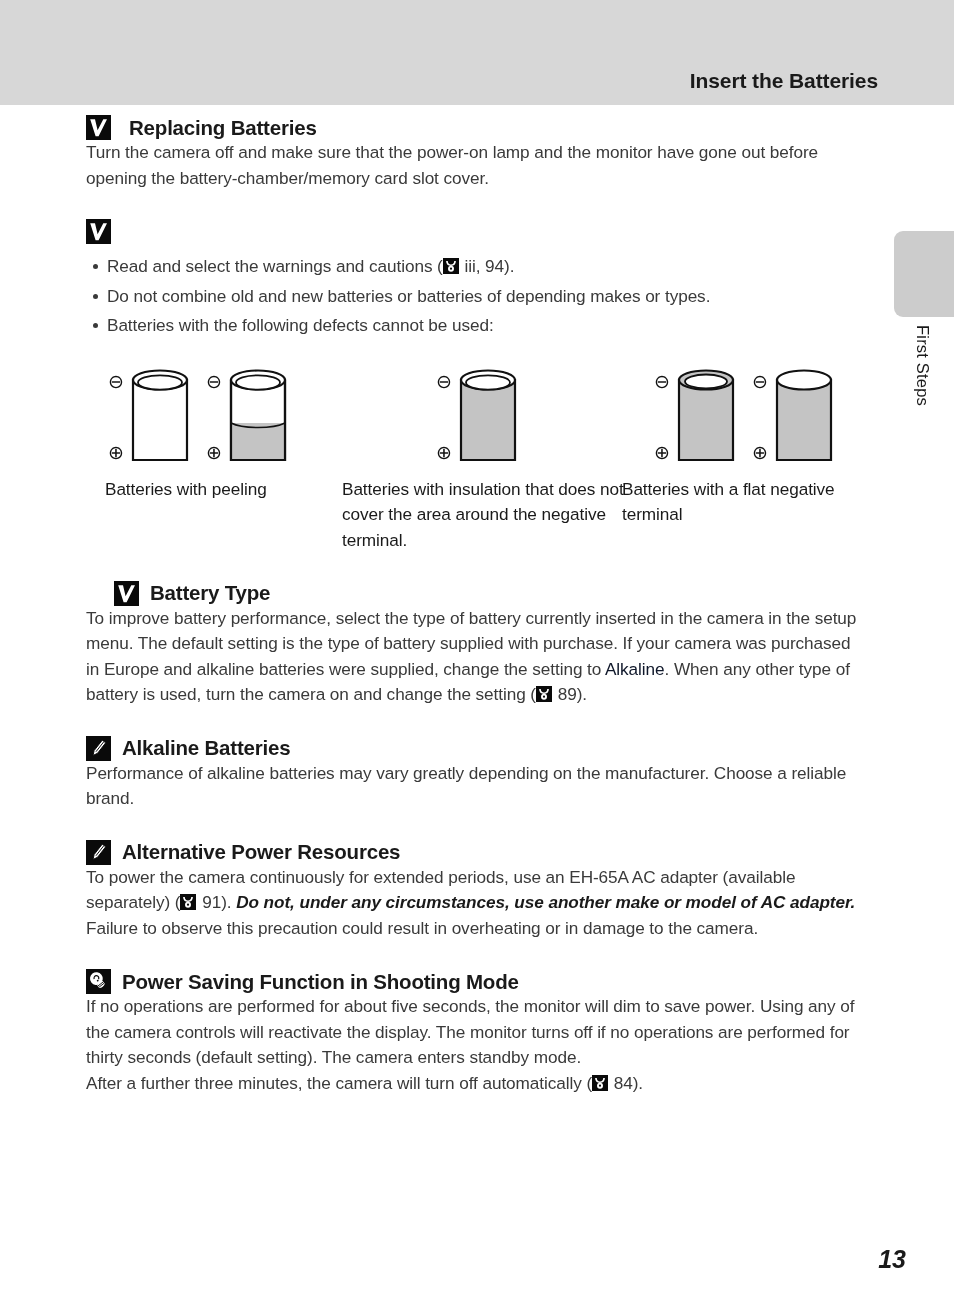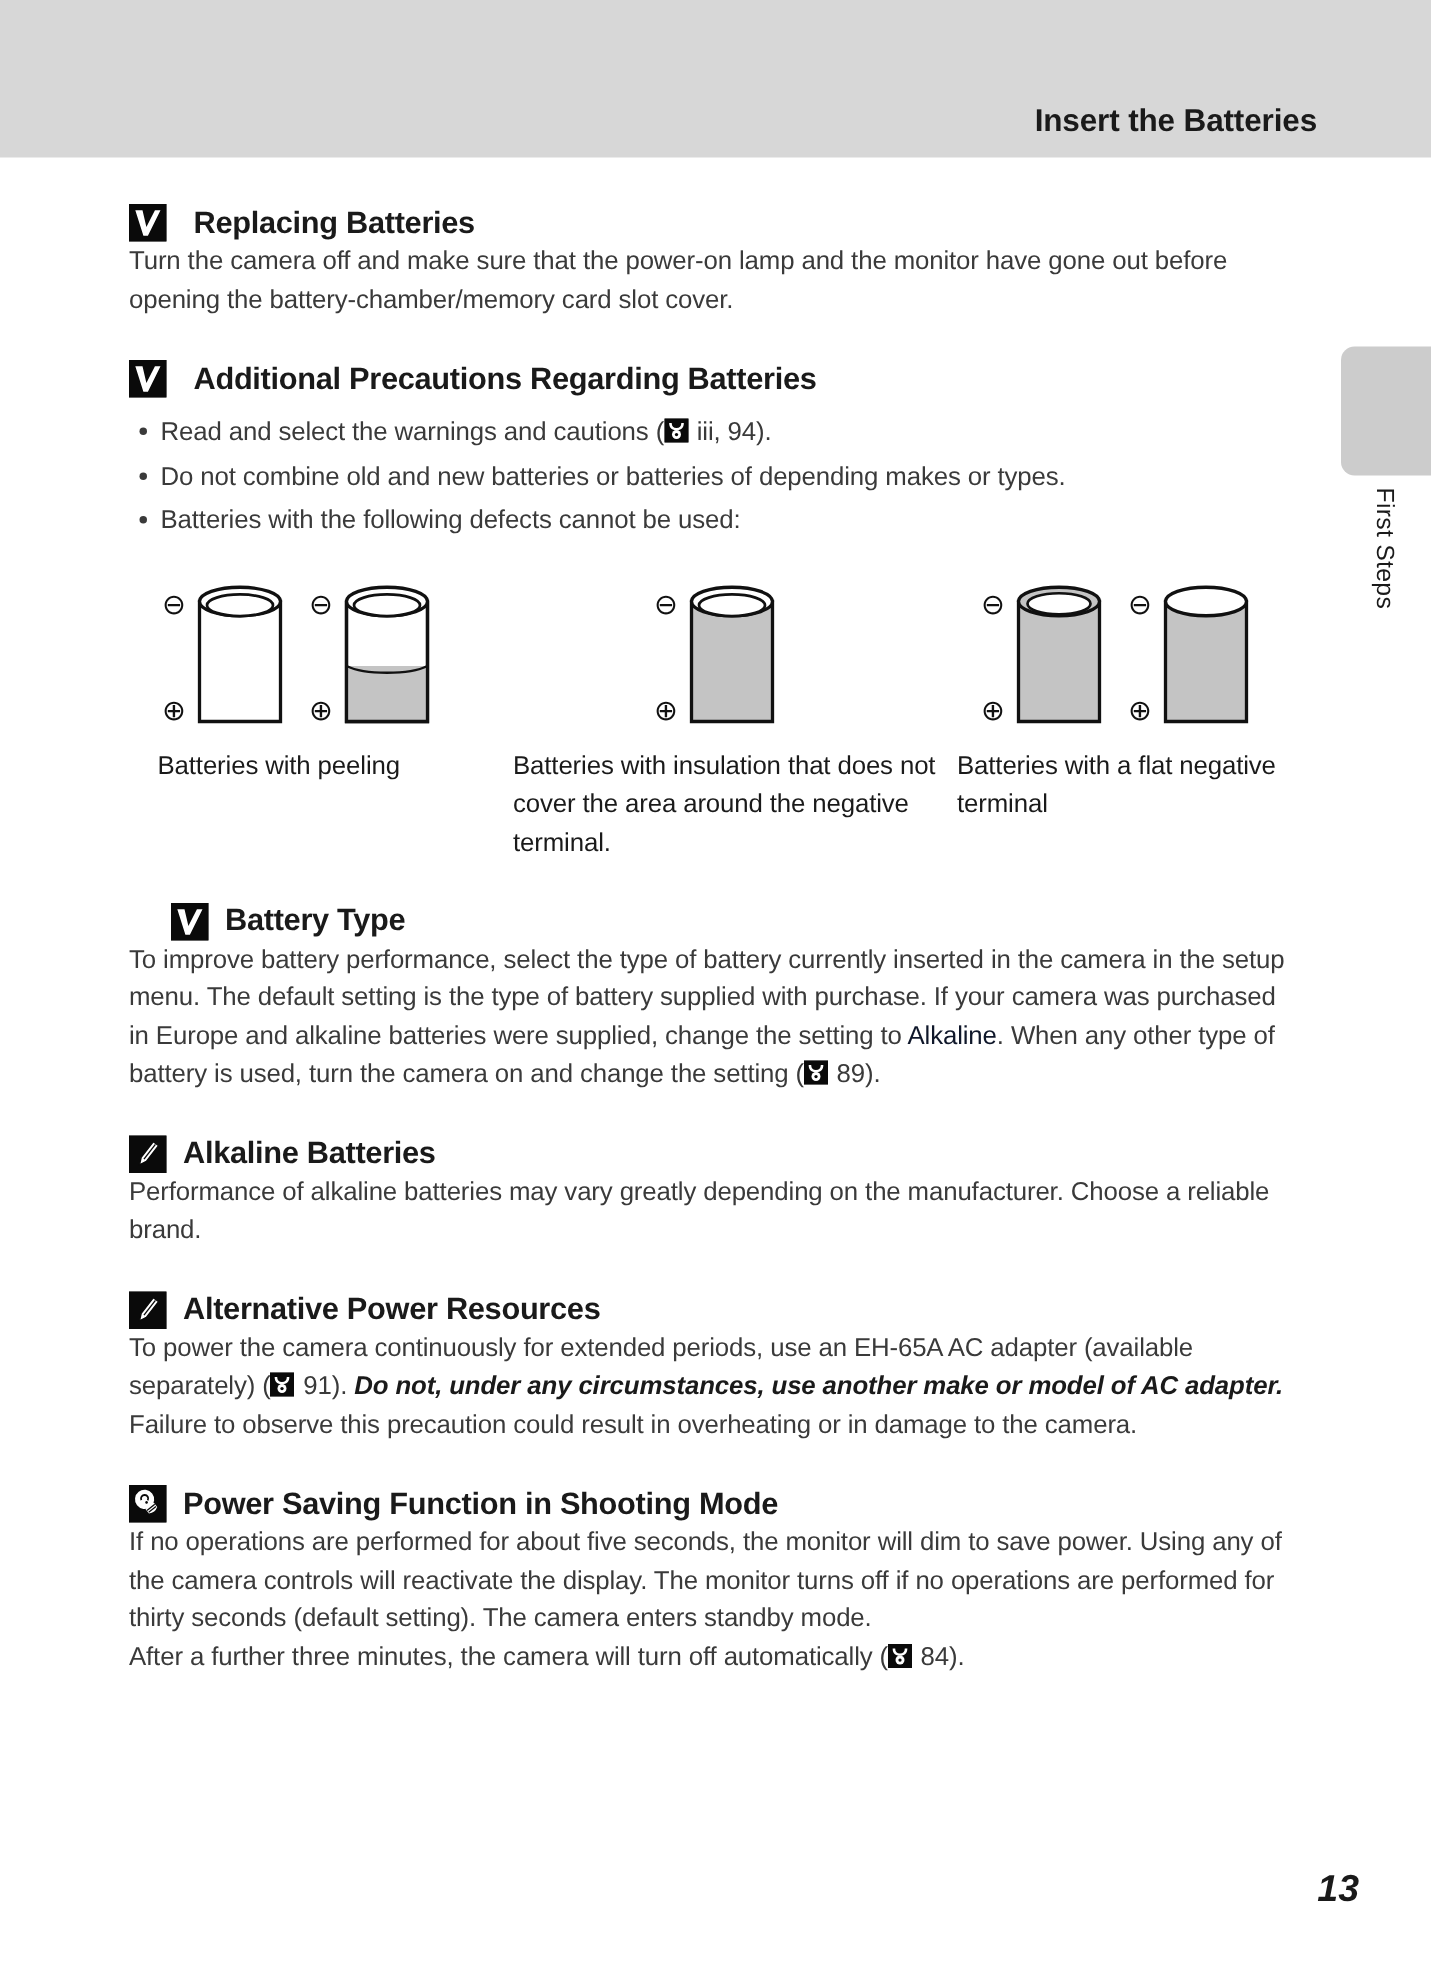--- a/index.html
+++ b/index.html
@@ -160,21 +160,21 @@
   .cap {
     position: absolute;
     top: 0;
     font-size: 17.2px;
     line-height: 25.5px;
     color: #1a1a1a;
     letter-spacing: -0.08px;
   }
   .c1 { left: 19px; width: 220px; }
   .c2 { left: 256px; width: 290px; }
-  .c3 { left: 552px; width: 230px; }
+  .c3 { left: 536px; width: 230px; }
 
   
   .page-num {
     position: absolute;
     right: 48px;
     bottom: 40px;
     font-size: 25px;
     font-weight: bold;
     font-style: italic;
     color: #1a1a1a;
@@ -184,39 +184,38 @@
 <body>
 
 <div class="header-band"></div>
 <div class="header-title">Insert the Batteries</div>
 
 <div class="side-tab"></div>
 <div class="side-tab-label">First Steps</div>
 
 <div class="content">
 
-  <div class="section-head gap-wide" style="margin-top:31px;text-align:right;">
+  <div class="section-head gap-wide" style="margin-top:10px;text-align:right;">
     <span class="head-icon">
       <svg width="25" height="25" viewBox="0 0 25 25">
         <rect x="0" y="0" width="25" height="25" fill="#0a0a0a"></rect>
         <path d="M4.2 4.2 L9.0 4.2 L11.6 15.3 L17.3 4.2 L21.0 4.2 L12.6 21.2 L9.6 21.2 Z" fill="#ffffff"></path>
       </svg>
     </span>
     <span class="head-title">Replacing Batteries</span>
   </div>
   <p class="body sp-after-head">Turn the camera off and make sure that the power-on lamp and the monitor have gone out before opening the battery-chamber/memory card slot cover.</p>
 
   <div class="section-head gap-wide sp-section">
     <span class="head-icon">
       <svg width="25" height="25" viewBox="0 0 25 25">
         <rect x="0" y="0" width="25" height="25" fill="#0a0a0a"></rect>
         <path d="M4.2 4.2 L9.0 4.2 L11.6 15.3 L17.3 4.2 L21.0 4.2 L12.6 21.2 L9.6 21.2 Z" fill="#ffffff"></path>
       </svg>
     </span>
-    <span class="head-title">Additional Precautions Regarding Batteries</span>
   </div>
 
   <ul class="bullets">
     <li><span>Read and select the warnings and cautions (</span><span class="refsym"><svg width="16" height="16" viewBox="0 0 16 16">
             <rect width="16" height="16" fill="#0a0a0a"></rect>
             <path d="M3.1 3.0 C3.1 6.2 5.0 7.9 8 7.9 C11 7.9 12.9 6.2 12.9 3.0 L11.2 3.0 C11.2 5.3 10.0 6.4 8 6.4 C6.0 6.4 4.8 5.3 4.8 3.0 Z" fill="#ffffff"></path>
             <circle cx="8" cy="10.7" r="3.0" fill="#ffffff"></circle>
             <circle cx="8" cy="10.7" r="1.1" fill="#0a0a0a"></circle>
           </svg></span><span> iii, 94).</span></li>
     <li><span>Do not combine old and new batteries or batteries of depending makes or types.</span></li>

